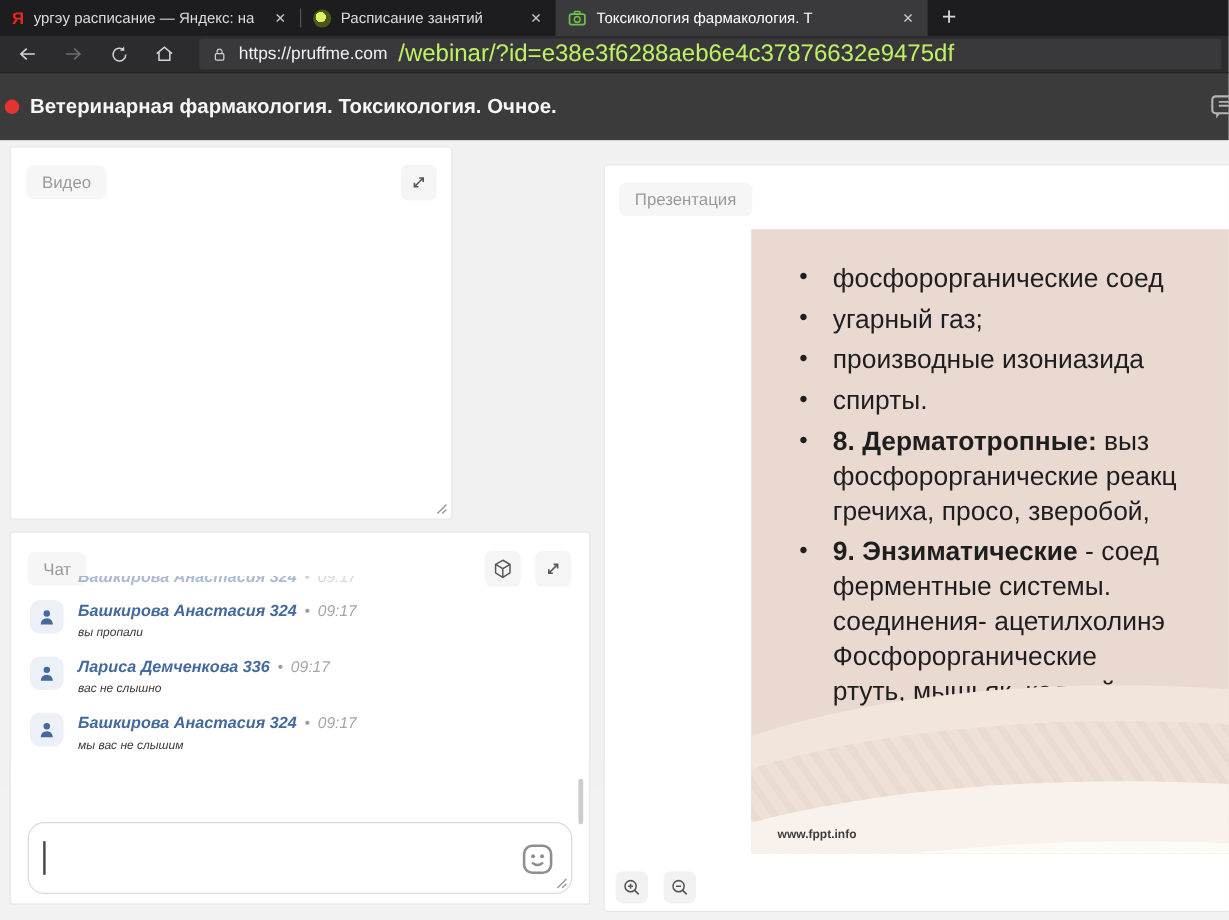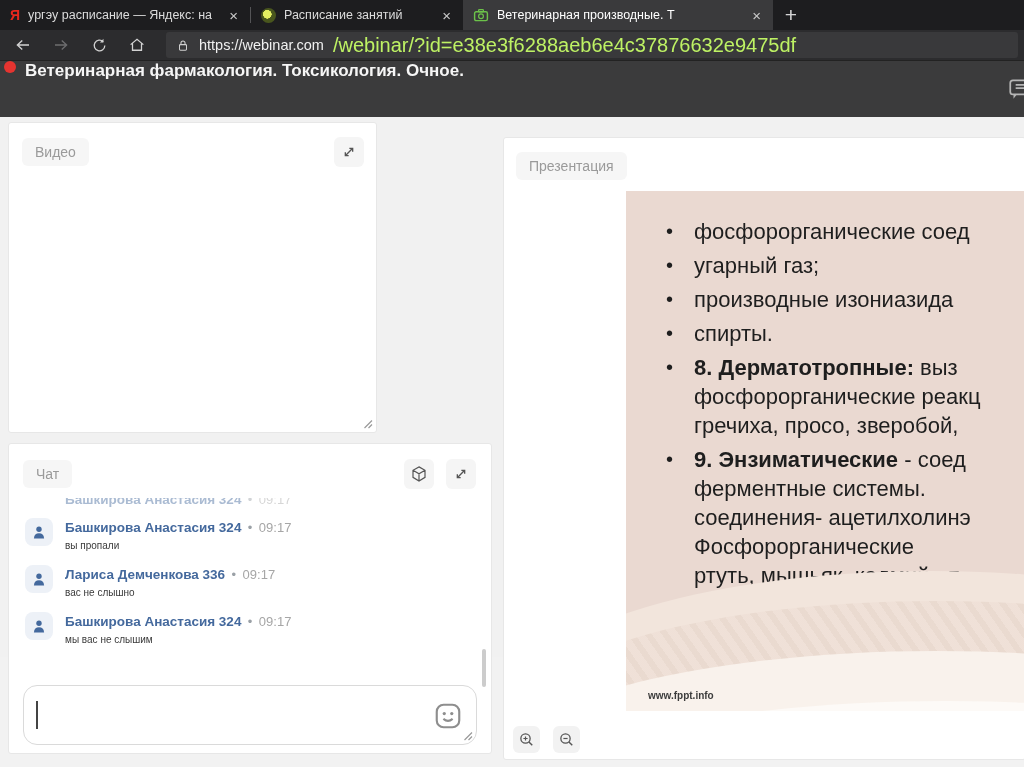--- a/index.html
+++ b/index.html
@@ -22,41 +22,41 @@
   .newtab { width:36px; display:flex; align-items:center; justify-content:center;
     color:#d5d5d5; font-size:21px; font-weight:300; }
 
   .toolbar { height:30px; background:#2c2c2e; display:flex; align-items:center; gap:4px; padding:0 6px; }
   .nav-btn { width:34px; height:26px; display:flex; align-items:center; justify-content:center; }
   .urlbar { flex:1; height:26px; background:#39393b; border-radius:3px; margin-left:8px;
     display:flex; align-items:center; gap:9px; padding:0 10px; overflow:hidden; }
   .url-main { color:#f0f0f0; font-size:14.5px; white-space:nowrap; }
   .url-rest { color:#bef264; font-size:20px; white-space:nowrap; }
 
-  .site-header { height:57px; background:#3b3b3c; display:flex; 
+  .site-header { height:57px; background:#3b3b3c; display:flex; align-items:center;
     padding:0 18px 0 4px; position:relative; border-top:1px solid #222; }
   .rec-dot { width:12px; height:12px; border-radius:50%; background:#e53430; margin-right:9px; flex:0 0 auto; }
   .site-title { color:#f6f6f6; font-size:17px; font-weight:bold; }
   .hdr-chat-ic { position:absolute; right:-9px; top:15px; }
 
   
   .page { position:relative; height:540px; background:#f1f1f1; }
   .panel { position:absolute; background:#fff; border:1px solid #e7e7e7; border-radius:3px; }
   .chip { display:inline-block; background:#f6f6f6; border-radius:6px; padding:6px 13px;
     color:#9a9a9a; font-size:14px; }
   .iconbtn { position:absolute; width:30px; height:30px; background:#f5f5f5; border-radius:6px;
     display:flex; align-items:center; justify-content:center; }
   .rsz { position:absolute; right:3px; bottom:3px; }
 
   .video-panel { left:8px; top:5px; width:369px; height:311px; padding:15px 13px; }
   .chat-panel  { left:8px; top:326px; width:484px; height:311px; padding:16px 14px; }
   .pres-panel  { left:503px; top:20px; width:523px; height:623px; padding:14px 12px; overflow:hidden; }
 
   
-  .chat-msgs { position:absolute; left:0; right:10px; top:54px; height:200px; overflow:hidden; }
+  .chat-msgs { position:absolute; left:0; right:10px; top:36px; height:200px; overflow:hidden;font-style:italic; }
   .clip-row { height:12px; overflow:hidden; opacity:.45; padding-left:56px; }
   .clip-row .inner { margin-top:-8px; }
   .msg { display:flex; gap:12px; padding:8px 16px 6px 16px; }
   .avatar { width:28px; height:28px; border-radius:8px; background:#edf1f7; flex:0 0 auto;
     display:flex; align-items:center; justify-content:center; }
   .msg-name { color:#44699d; font-size:13.5px; font-weight:bold; }
   .msg-sep { color:#9aa0a6; font-size:13px; padding:0 2px; }
   .msg-time { color:#a6a6a6; font-size:13px; }
   .msg-text { color:#3a3a3a; font-size:10px; margin-top:4px; }
   .chat-scrollbar { position:absolute; right:5px; top:205px; width:4px; height:38px;
@@ -108,21 +108,21 @@
     <span class="tab-close">×</span>
   </div>
   <div class="tab tab3">
     <span>
       <svg width="16" height="16" viewBox="0 0 20 20">
           <rect x="2" y="6" width="16" height="11" rx="2" fill="none" stroke="#6cc24a" stroke-width="1.8"></rect>
           <rect x="7" y="3.2" width="6" height="3" rx="1" fill="none" stroke="#6cc24a" stroke-width="1.5"></rect>
           <circle cx="10" cy="11.5" r="3" fill="none" stroke="#6cc24a" stroke-width="1.5"></circle>
         </svg>
     </span>
-    <span class="title">Ветеринарная производные. Т</span>
+    <span class="title">Токсикология фармакология. Т</span>
     <span class="tab-close">×</span>
   </div>
   <div class="newtab">+</div>
 </div>
 
 <div class="toolbar">
   <div class="nav-btn">
     <svg width="18" height="18" viewBox="0 0 24 24">
         <path d="M20 12H6 M11 6l-6.5 6L11 18" fill="none" stroke="#d3d3d3" stroke-width="1.8"></path>
       </svg>
@@ -143,21 +143,21 @@
         <path d="M3.5 11.5 12 4.5l8.5 7 M6 9.8V19h12V9.8" fill="none" stroke="#d3d3d3" stroke-width="1.7"></path>
       </svg>
   </div>
   <div class="urlbar">
     <span>
       <svg width="14" height="15" viewBox="0 0 24 24">
           <rect x="6" y="10.5" width="12" height="9.5" rx="1.6" fill="none" stroke="#cfcfcf" stroke-width="1.8"></rect>
           <path d="M8.5 10.5V7.8a3.5 3.5 0 0 1 7 0v2.7" fill="none" stroke="#cfcfcf" stroke-width="1.8"></path>
         </svg>
     </span>
-    <span class="url-main">https://webinar.com</span>
+    <span class="url-main">https://pruffme.com</span>
       <span class="url-rest">/webinar/?id=e38e3f6288aeb6e4c37876632e9475df</span>
   </div>
 </div>
 
 <div class="site-header">
   <span class="rec-dot"></span>
   <span class="site-title">Ветеринарная фармакология. Токсикология. Очное.</span>
   <span class="hdr-chat-ic">
     <svg width="26" height="26" viewBox="0 0 24 24">
         <rect x="3" y="4" width="18" height="13" rx="2.5" fill="none" stroke="#b5b5b5" stroke-width="1.6"></rect>

